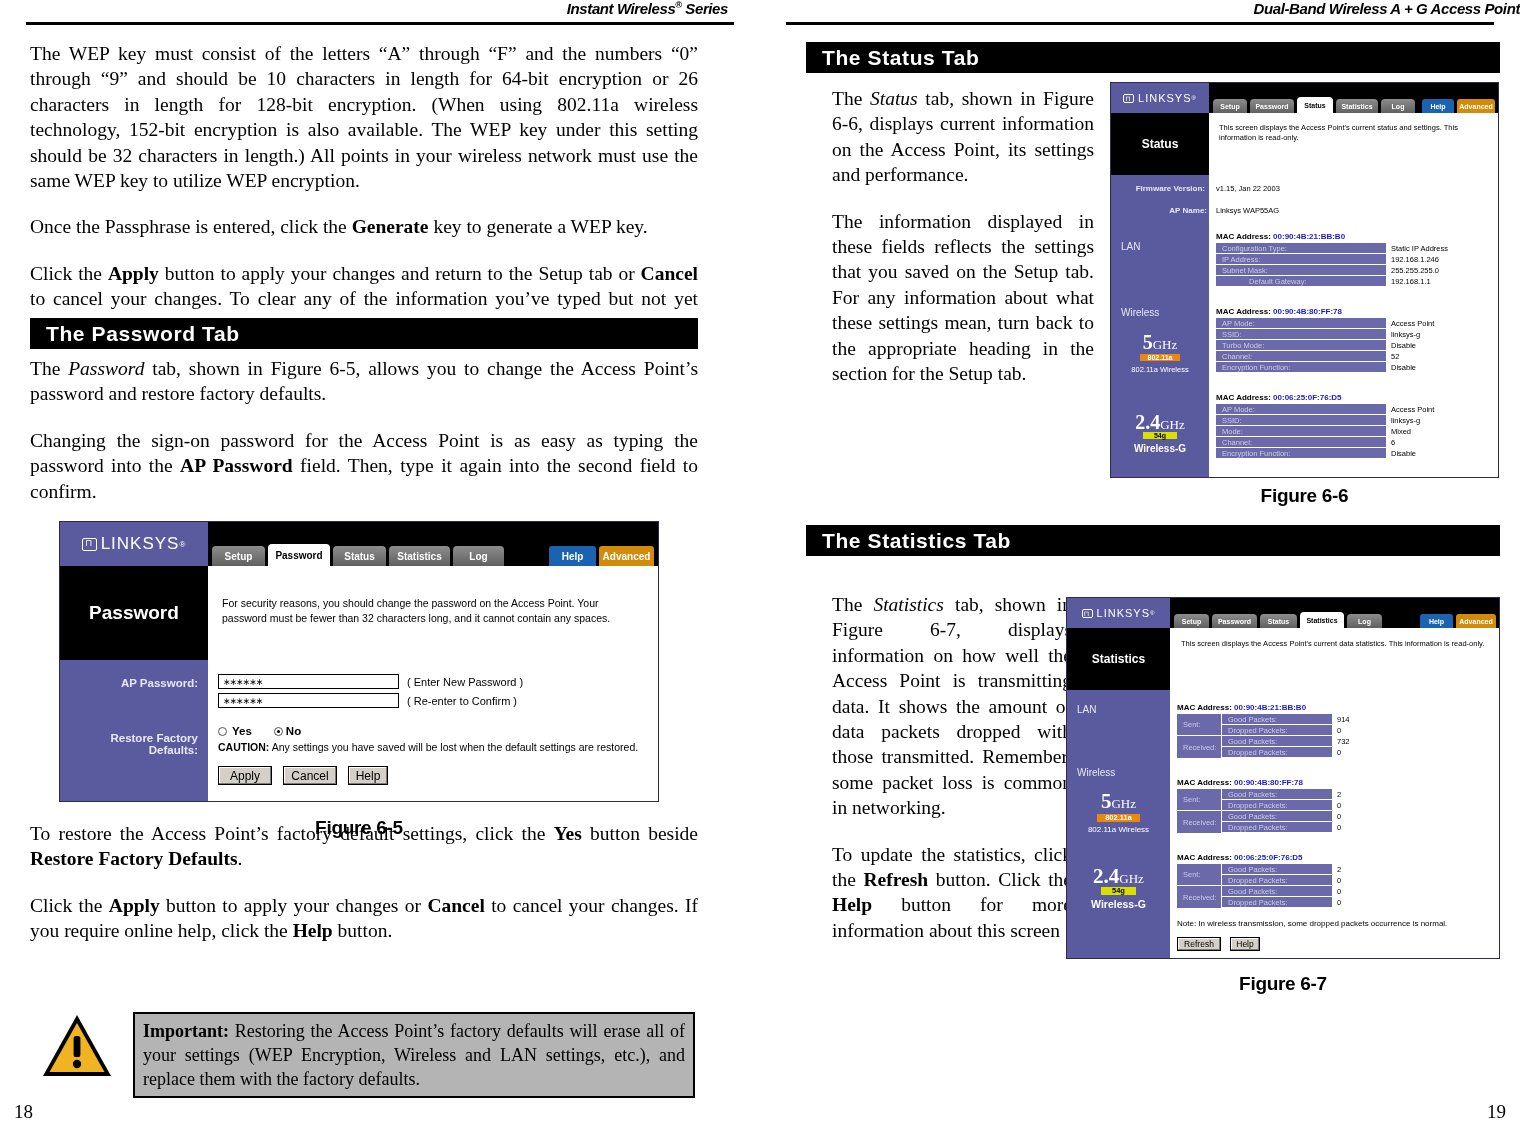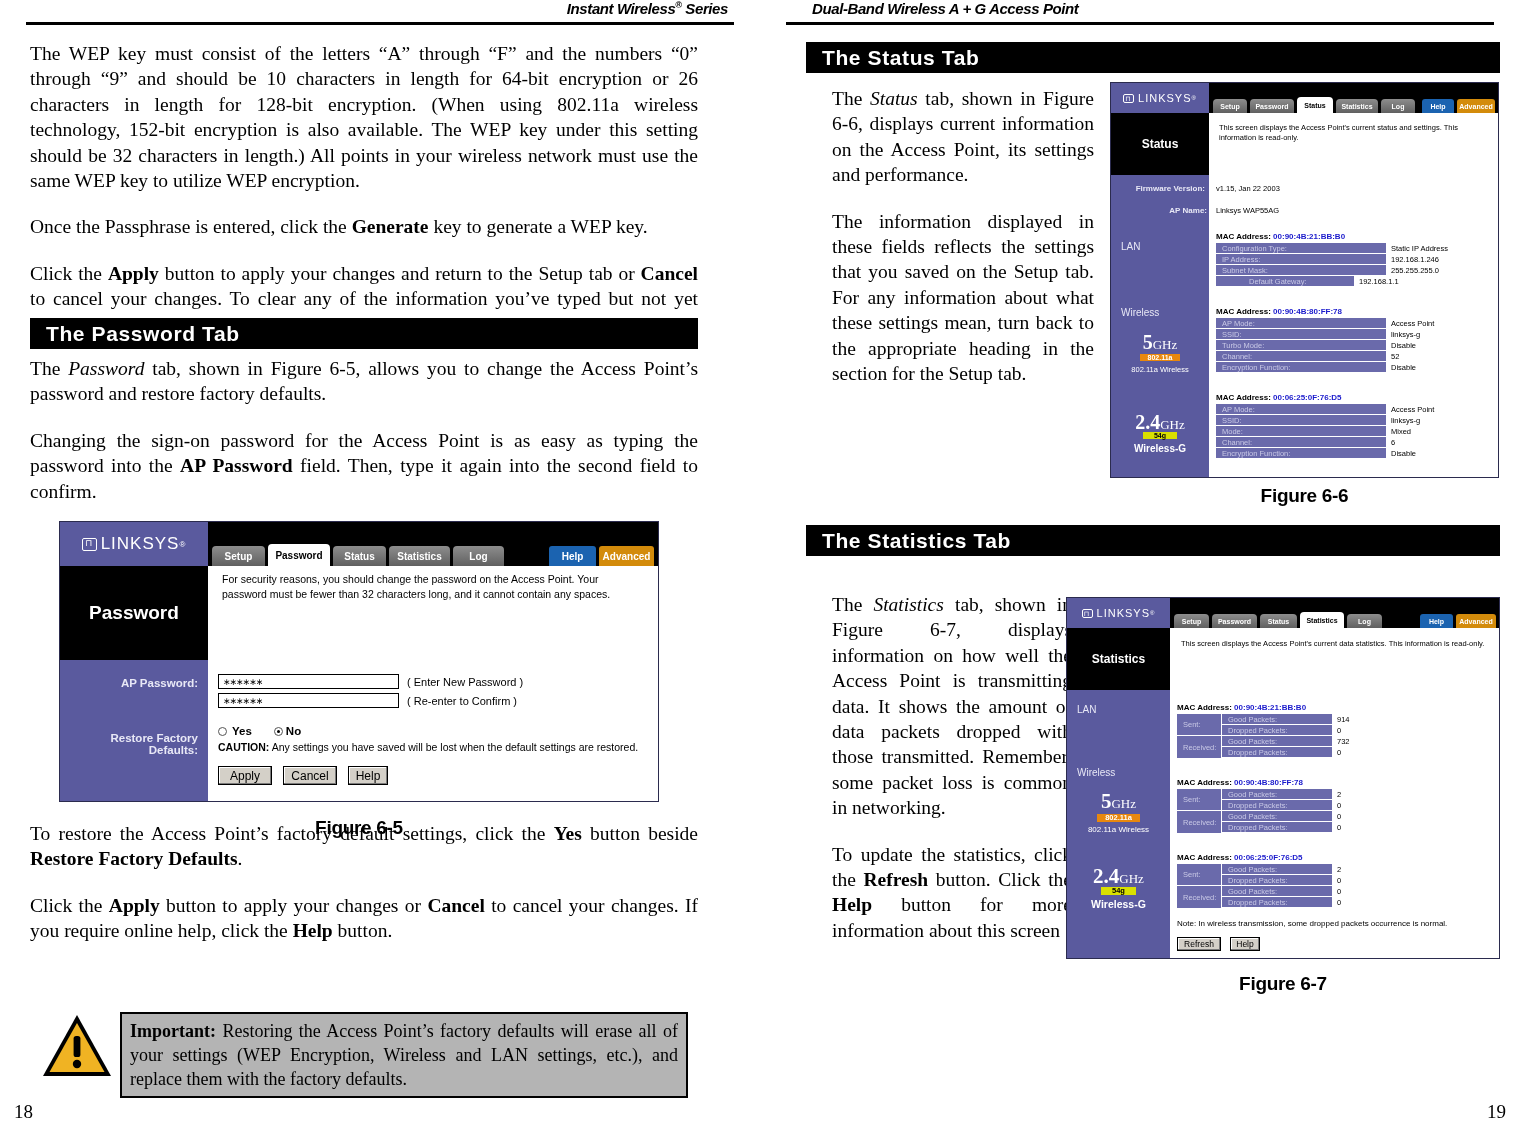--- a/index.html
+++ b/index.html
@@ -18,21 +18,21 @@
 
   
   .runhead {
     position:absolute; top:0; left:0; right:0;
     height:22px;
     font-family:"Liberation Sans", sans-serif;
     font-style:italic; font-weight:bold;
     font-size:15px; letter-spacing:-0.4px;
   }
   .page-left .runhead  { text-align:right; padding-right:32px; }
-  .page-right .runhead { text-align:left;  padding-left:52px; }
+  .page-right .runhead { text-align:right;  padding-left:52px; }
   .runhead sup { font-size:9px; vertical-align:super; }
   .rule {
     position:absolute; height:3px; background:#000;
   }
   .page-left .rule  { top:22px; left:26px; right:26px; }
   .page-right .rule { top:22px; left:26px; right:26px; }
 
   
   .col {
     position:absolute;
@@ -268,21 +268,21 @@
         <div class="ui-tab" style="width:61px;height:20px;font-size:10px;">Statistics</div>
         <div class="ui-tab" style="width:51px;height:20px;font-size:10px;">Log</div>
         <div class="ui-spacer"></div>
         <div class="ui-btn-help" style="width:47px;height:20px;font-size:10px;">Help</div>
         <div class="ui-btn-adv" style="width:55px;height:20px;font-size:10px;margin-right:4px;">Advanced</div>
       </div>
     </div>
 
     <div class="ui-headrow" style="height:94px;">
       <div class="ui-side" style="width:148px; font-size:19px;">Password</div>
-      <div class="ui-desc" style="padding:6px 14px 0 14px;">
+      <div class="ui-desc" style="padding:30px 14px 0 14px;">
         <span style="font-size:10.5px; line-height:15px;">For security reasons, you should change the password on the Access Point. Your password must be fewer than 32 characters long, and it cannot contain any spaces.</span>
       </div>
     </div>
 
     <div class="ui-body" style="height:141px;">
       <div class="ui-sidebar" style="width:148px;"></div>
       <div class="ui-main" style="padding:14px 0 0 10px;">
         <div style="position:absolute; left:-138px; top:17px; width:128px; text-align:right; color:#e8e8f6; font-size:11.5px; font-weight:bold;">AP Password:</div>
         <div style="display:flex; align-items:center;">
           <div class="field" style="width:181px;height:15px;">∗∗∗∗∗∗</div>
@@ -321,21 +321,21 @@
 
   <div class="notebox" style="left:41px; top:1012px; width:654px;">
     <div class="tri">
       <svg width="72" height="68" viewBox="0 0 72 68" aria-hidden="true">
         <polygon points="36,3 70,64 2,64" fill="#000"></polygon>
         <polygon points="36,11 63.5,60 8.5,60" fill="#f0b323"></polygon>
         <rect x="32.6" y="24" width="6.8" height="21" rx="2.6" fill="#000"></rect>
         <circle cx="36" cy="52" r="4.2" fill="#000"></circle>
       </svg>
     </div>
-    <div class="txt" style="width:568px; margin-left:7px;">
+    <div class="txt" style="width:568px; margin-left:20px;">
       <b>Important:</b><span> Restoring the Access Point’s factory defaults will erase all of your settings (WEP Encryption, Wireless and LAN settings, etc.), and replace them with the factory defaults.</span>
     </div>
   </div>
 
   <div class="pagenum" style="left:14px;">18</div>
 </div>
 
 <div class="page page-right">
 
   <div class="runhead">Dual-Band Wireless A + G Access Point</div>
@@ -413,21 +413,21 @@
             </div>
           <div class="srow" style="height:11px;">
               <div class="skey" style="width:170px;">IP Address:</div>
               <div class="sval">192.168.1.246</div>
             </div>
           <div class="srow" style="height:11px;">
               <div class="skey" style="width:170px;">Subnet Mask:</div>
               <div class="sval">255.255.255.0</div>
             </div>
           <div class="srow" style="height:11px;">
-              <div class="skey" style="width:138px;padding-left:33px;">Default Gateway:</div>
+              <div class="skey" style="width:170px;padding-left:33px;">Default Gateway:</div>
               <div class="sval">192.168.1.1</div>
             </div>
         </div>
 
         <div class="mac" style="margin-top:20px; padding-left:5px; font-size:8px;">
           <span>MAC Address:</span> <span class="val">00:90:4B:80:FF:78</span>
         </div>
         <div style="margin-top:2px; padding-left:5px;">
           <div class="srow" style="height:11px;">
               <div class="skey" style="width:170px;">AP Mode:</div>

